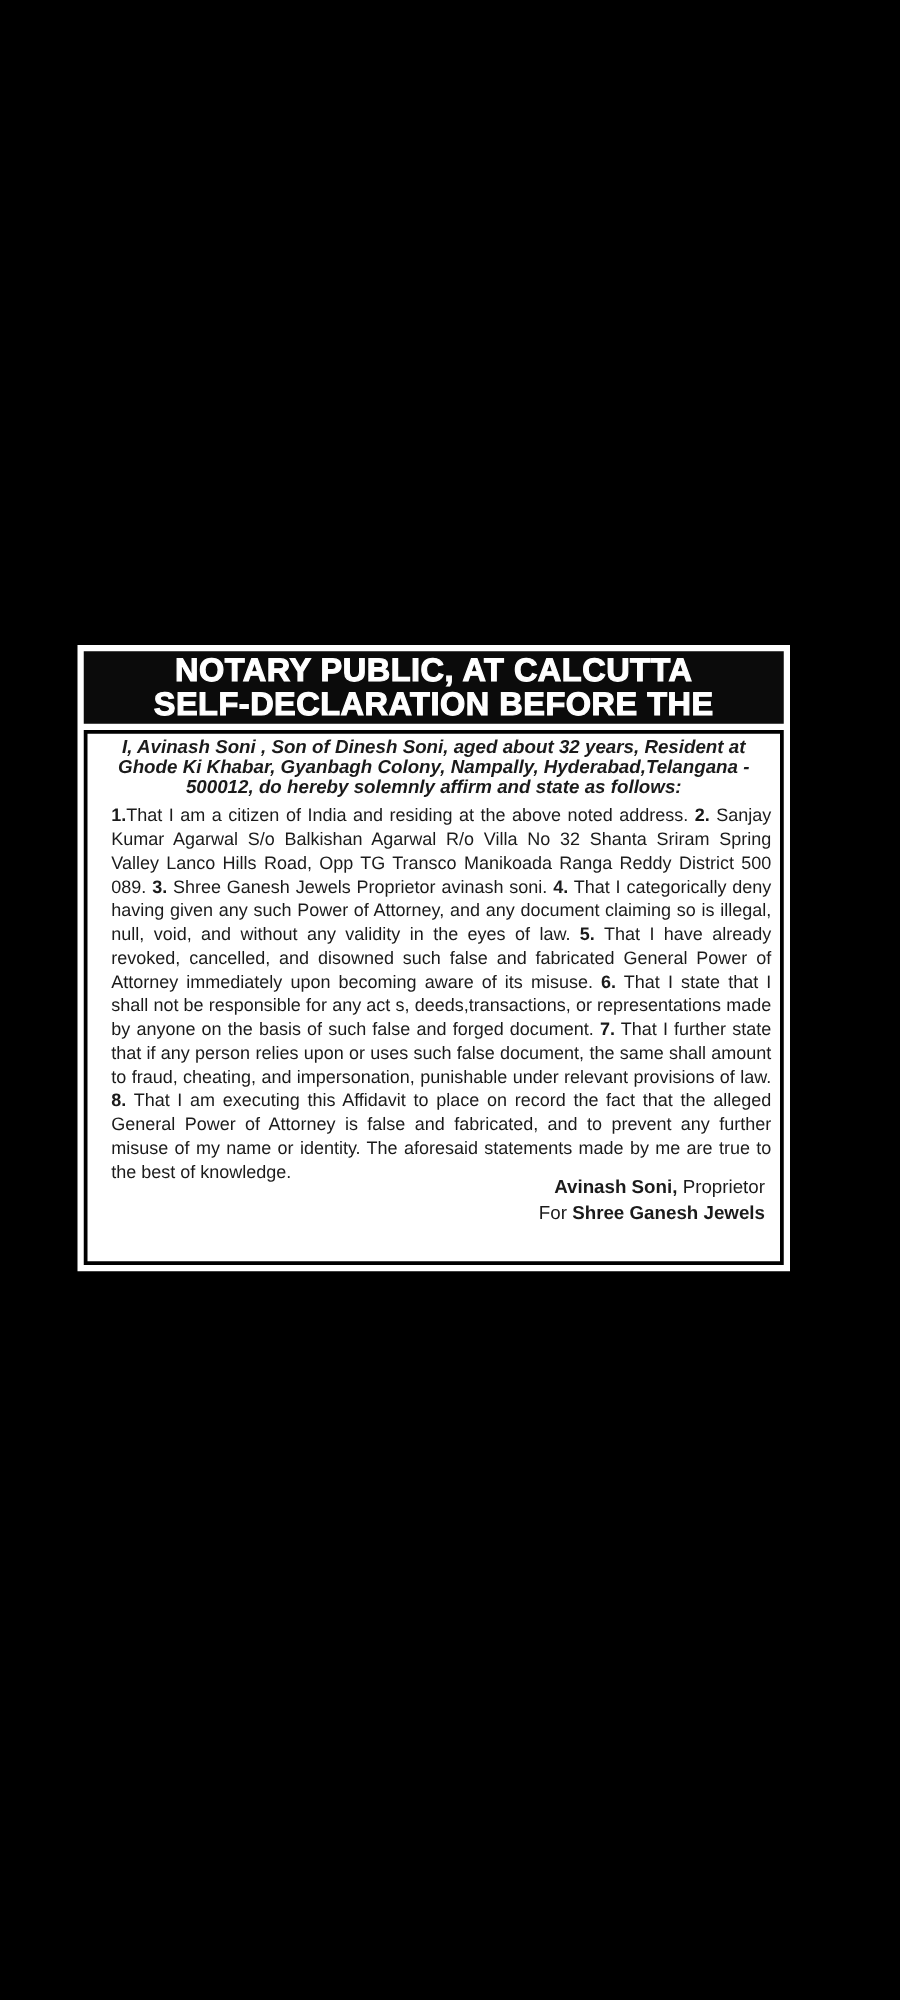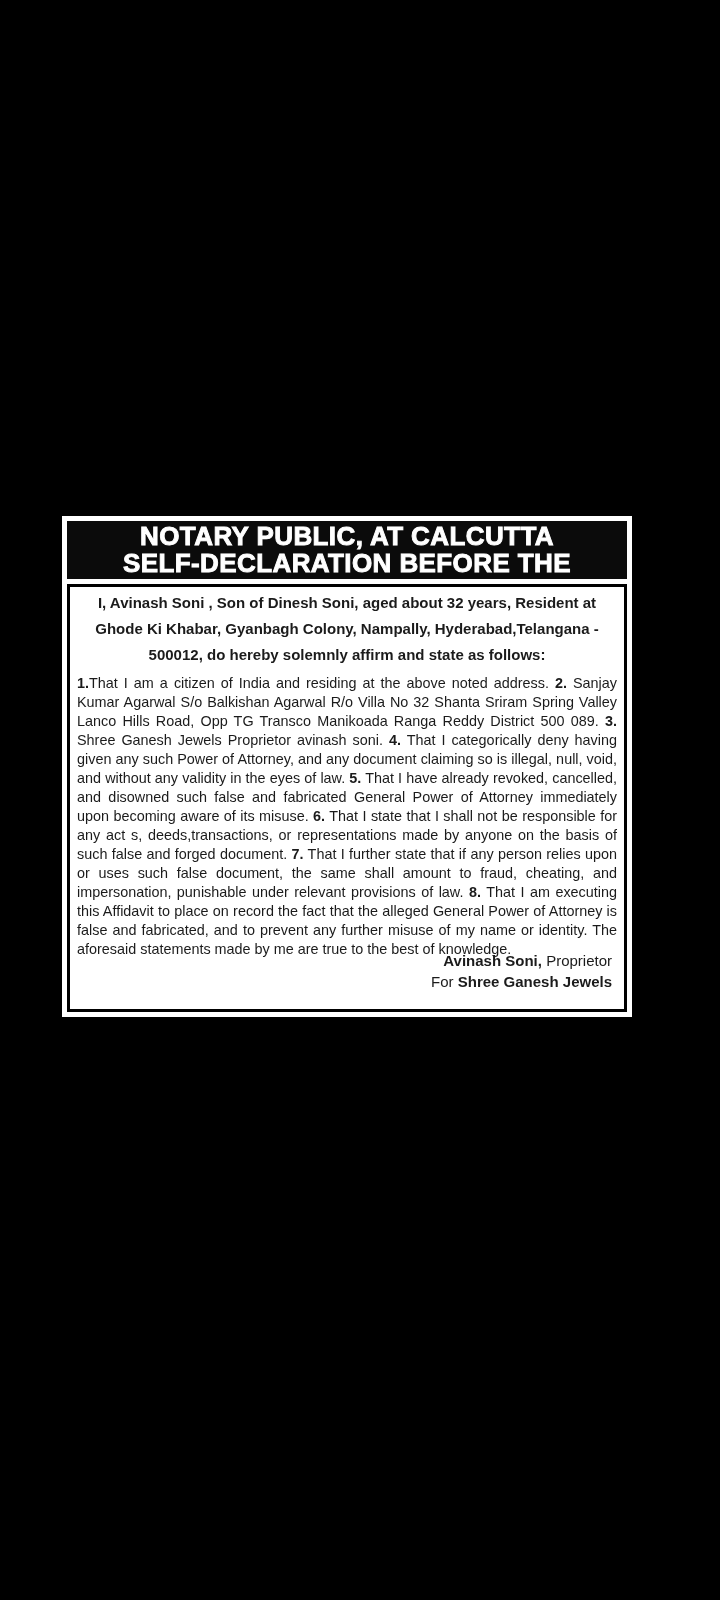--- a/index.html
+++ b/index.html
@@ -47,28 +47,29 @@
     border: 3px solid #000000;
     background: var(--paper);
     height: 428px;
     padding: 3px 7px 0 7px;
     overflow: hidden;
   }
   .intro {
     font-weight: bold;
     text-align: center;
     font-size: 15px;
-    line-height: 26px;
+    line-height: 16px;
     margin: 0;
+    font-style: italic;
   }
   .declaration {
     text-align: justify;
     font-size: 14.4px;
     line-height: 19px;
-    margin: 6px 0 0 0;
+    margin: 6px 0 0 12px;
   }
   .declaration b { font-weight: bold; }
   .signature {
     text-align: right;
     font-size: 15px;
     line-height: 20.5px;
     margin-top: -8px;
     padding-right: 5px;
   }
   .signature b { font-weight: bold; }

